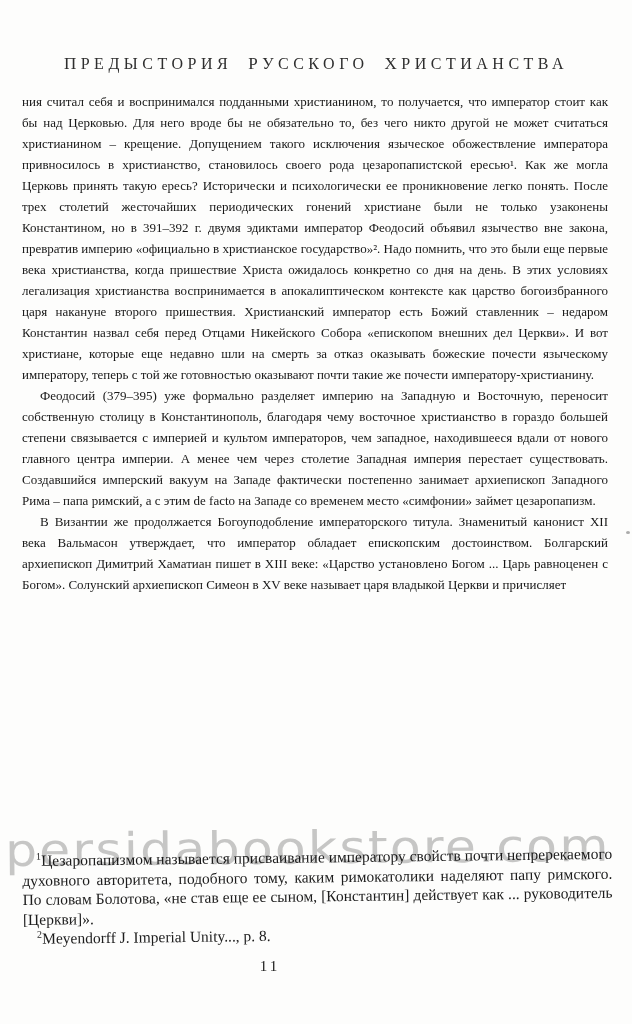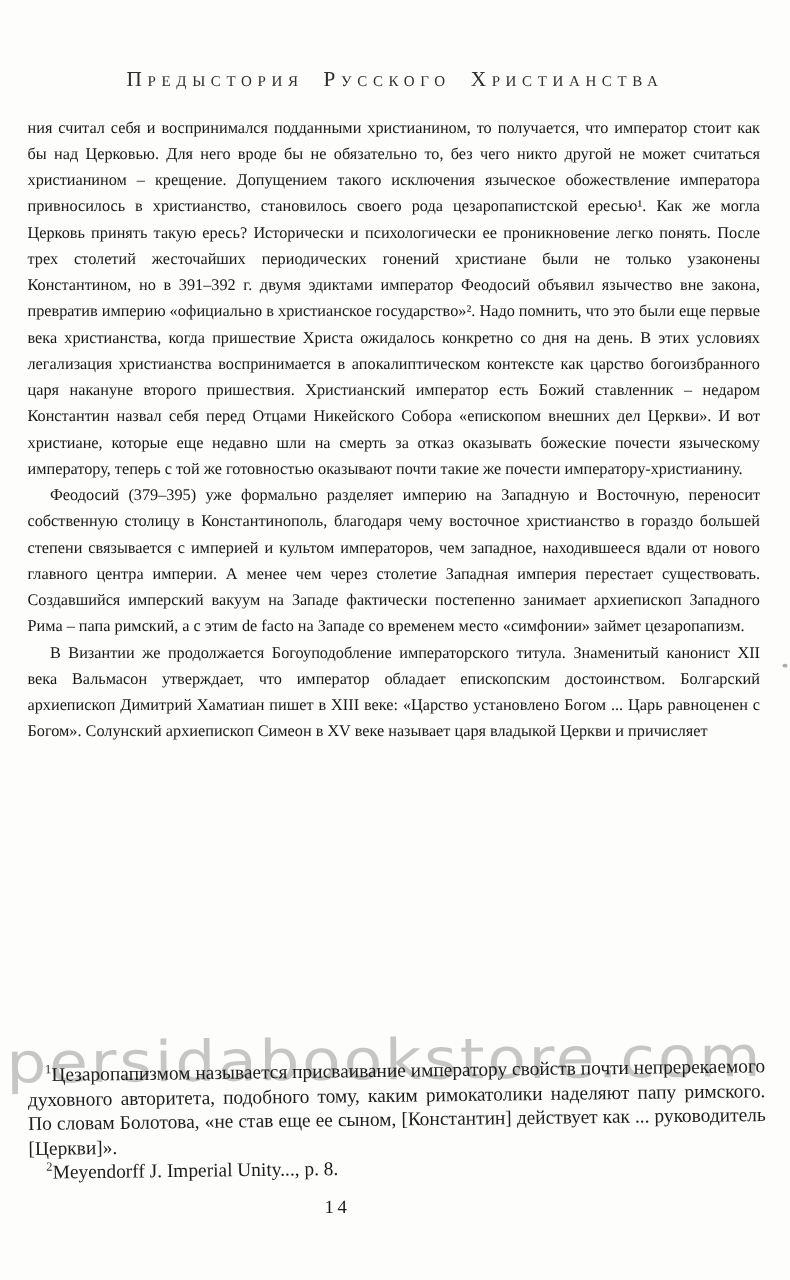--- a/index.html
+++ b/index.html
@@ -18,21 +18,21 @@
     font-family: "Liberation Serif", serif;
   }
 
   
   .running-header {
     position: absolute;
     top: 54px;
     left: 0;
     width: 100%;
     text-align: center;
-    font-size: 12px;
+    font-size: 16px;
     color: #2e2e2e;
     white-space: nowrap;
   }
   .hw {
     display: inline-block;
     letter-spacing: 4.5px;
     margin: 0 8px;
   }
   .hw::first-letter {
     font-size: 17px;
@@ -130,17 +130,17 @@
     <p class="para">В Византии же продолжается Богоуподобление императорского титула. Знаменитый канонист XII века Вальмасон утверждает, что император обладает епископским достоинством. Болгарский архиепископ Димитрий Хаматиан пишет в XIII веке: «Царство установлено Богом ... Царь равноценен с Богом». Солунский архиепископ Симеон в XV веке называет царя владыкой Церкви и причисляет</p>
   </div>
 
   <div class="footnotes">
     <p class="fn"><sup class="fn-marker">1</sup><span>Цезаропапизмом называется присваивание императору свойств почти непререкаемого духовного авторитета, подобного тому, каким римокатолики наделяют папу римского. По словам Болотова, «не став еще ее сыном, [Константин] действует как ... руководитель [Церкви]».</span></p>
     <p class="fn"><sup class="fn-marker">2</sup><span>Meyendorff J. Imperial Unity..., p. 8.</span></p>
   </div>
 
   <div class="watermark">persidabookstore.com</div>
 
-  <div class="page-number">14</div>
+  <div class="page-number">11</div>
 
   <div class="speck speck-1"></div>
 
 </div>
 
 </body></html>

